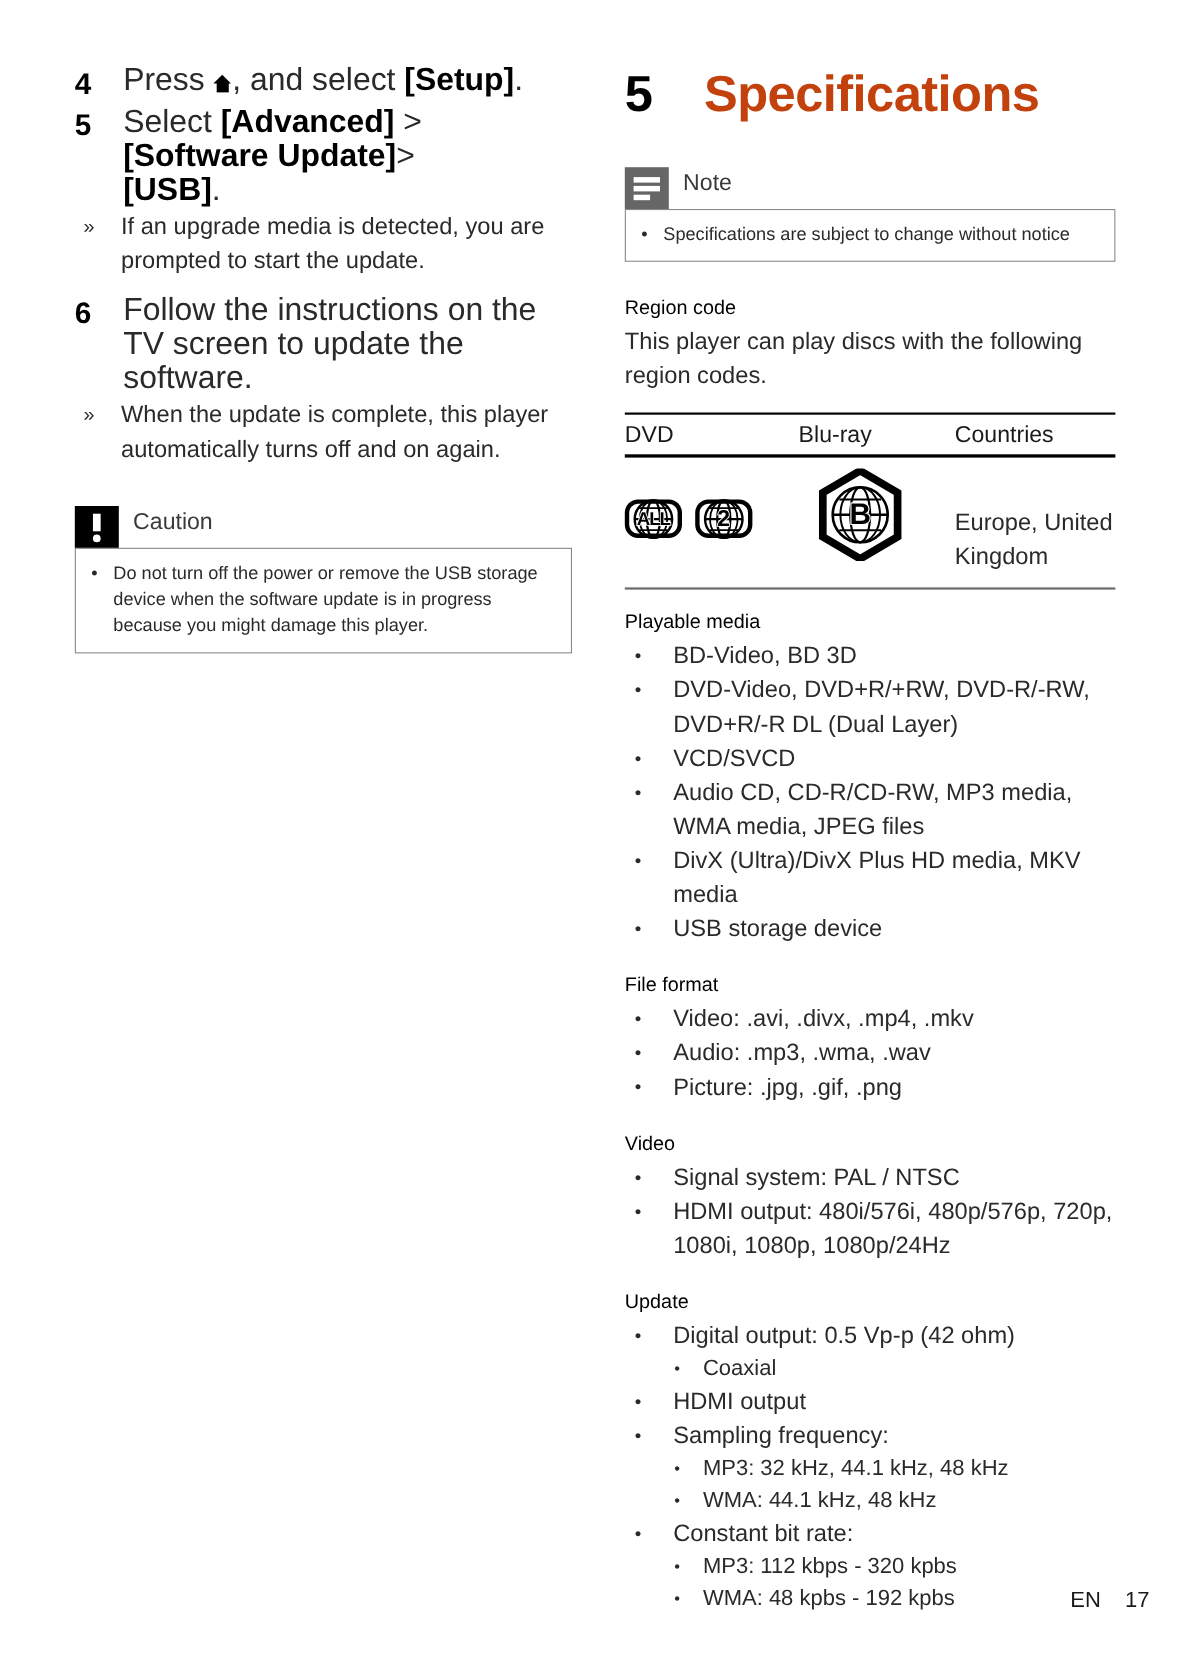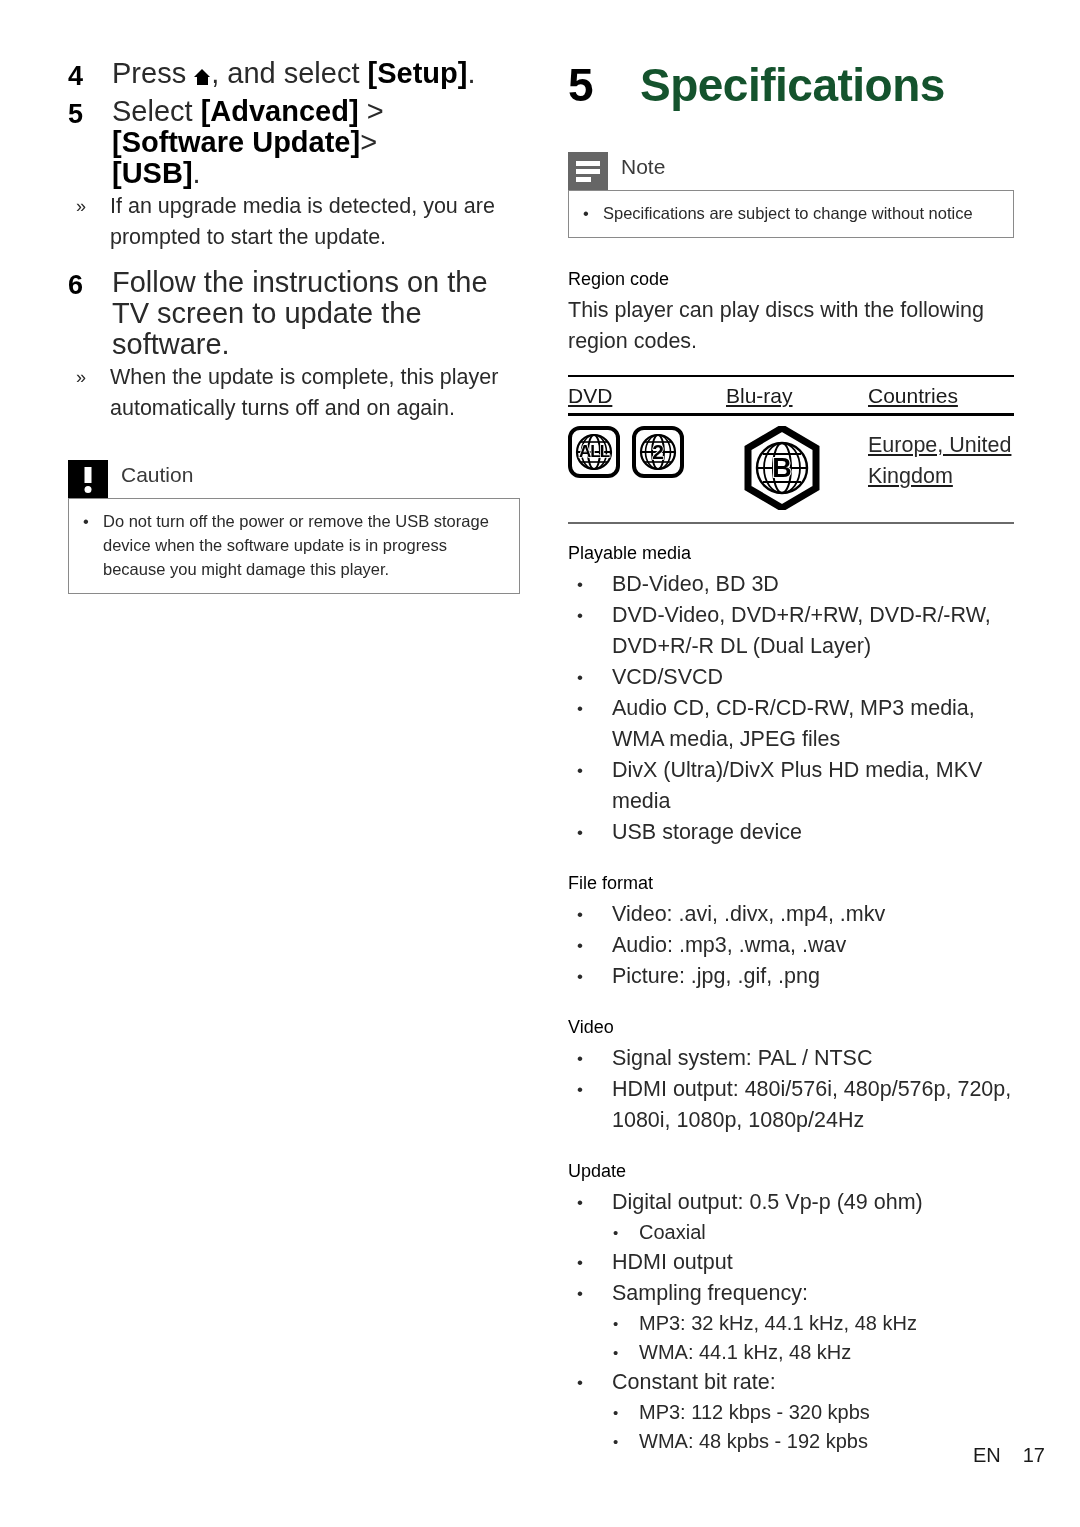--- a/index.html
+++ b/index.html
@@ -66,21 +66,21 @@
     border:1px solid #8a8a8a;
     padding:10px 14px 12px 14px;
     box-sizing:border-box;
   }
   .callout-li{display:flex;font-size:16.5px;line-height:24px;color:#2a2a2a;}
   .callout-li .dot{width:20px;flex:0 0 20px;}
 
   
   .chapter{display:flex;align-items:baseline;margin-bottom:6px;}
   .chapter-num{font-size:46px;font-weight:bold;width:72px;flex:0 0 72px;color:#000;}
-  .chapter-title{font-size:46px;font-weight:bold;color:#14532d;letter-spacing:-0.5px;}
+  .chapter-title{font-size:46px;font-weight:bold;color:#c2410c;letter-spacing:-0.5px;}
 
   
   h3.sec{
     font-size:18px;font-weight:normal;color:#000;
     margin:0 0 1px 0;line-height:30px;
   }
   .p{font-size:21.5px;line-height:31px;color:#2a2a2a;margin:0;}
   ul.lvl1{list-style:none;margin:0 0 0 0;padding:0;}
   ul.lvl1 > li{display:flex;font-size:21.5px;line-height:31px;color:#2a2a2a;}
   ul.lvl1 > li > .bullet{width:44px;flex:0 0 44px;text-align:left;padding-left:9px;box-sizing:border-box;font-size:17px;}
@@ -90,33 +90,33 @@
   ul.lvl2 > li > .bullet{width:44px;flex:0 0 44px;padding-left:45px;box-sizing:border-box;font-size:15px;}
   ul.lvl2 > li > .txt{flex:1 1 auto;padding-left:26px;}
 
   .sec-gap{height:20px;}
 
   
   .rtable{margin-top:18px;width:446px;}
   .rline-top{border-top:2px solid #000;}
   .rline-head{border-top:3px solid #000;}
   .rline-bot{border-top:2px solid #6a6a6a;}
-  .rrow{display:flex;text-decoration:underline;}
+  .rrow{display:flex;}
   .rcell-dvd{width:158px;flex:0 0 158px;}
   .rcell-bd{width:142px;flex:0 0 142px;}
   .rcell-co{flex:1 1 auto;}
   .rhead{font-size:21px;line-height:34px;color:#1a1a1a;padding-top:2px;}
   .rbody{padding:10px 0 12px 0;}
-  .rbody .rcell-co{font-size:21.5px;line-height:31px;color:#2a2a2a;padding-top:4px;}
+  .rbody .rcell-co{font-size:21.5px;line-height:31px;color:#2a2a2a;padding-top:4px;margin-top:30px;}
 
   
   .logos{display:flex;gap:12px;}
   .dvdlogo{
-    width:52px;height:52px;border:4px solid #000;border-radius:12px;
-    position:relative;box-sizing:border-box;background:#fff;
+    width:52px;height:35px;border:4px solid #000;border-radius:12px;
+    position:relative;box-sizing:border-box;background:#fff;margin-top:28px;
   }
   .globe{position:absolute;left:50%;top:50%;transform:translate(-50%,-50%);}
   .dvd-label{
     position:absolute;left:0;right:0;top:50%;transform:translateY(-50%);
     text-align:center;font-size:17px;font-weight:bold;letter-spacing:-1px;
     color:#000;font-family:"Liberation Sans",sans-serif;
     -webkit-text-stroke:1.5px #fff;paint-order:stroke fill;
   }
   .bdlogo{
     width:76px;height:84px;position:relative;margin-left:18px;
@@ -340,21 +340,21 @@
           <span class="txt">HDMI output: 480i/576i, 480p/576p, 720p, 1080i, 1080p, 1080p/24Hz</span>
         </li>
     </ul>
 
     <div class="sec-gap"></div>
 
     <h3 class="sec">Update</h3>
     <ul class="lvl1">
       <li>
           <span class="bullet">•</span>
-          <span class="txt">Digital output: 0.5 Vp-p (49 ohm)</span>
+          <span class="txt">Digital output: 0.5 Vp-p (42 ohm)</span>
         </li>
     </ul>
     <ul class="lvl2">
       <li>
           <span class="bullet">•</span>
           <span class="txt">Coaxial</span>
         </li>
     </ul>
     <ul class="lvl1">
       <li>

